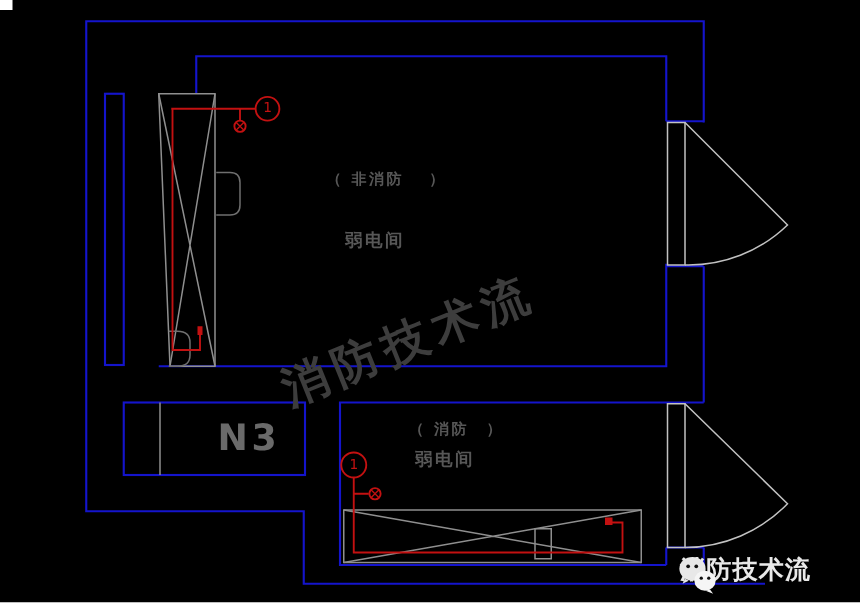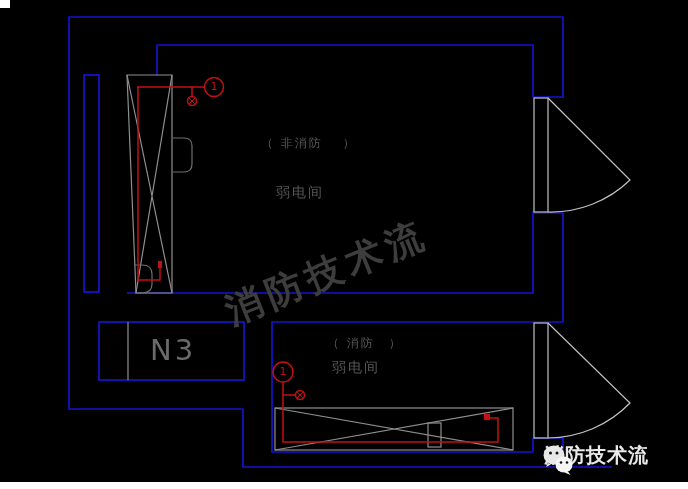--- a/index.html
+++ b/index.html
@@ -11,24 +11,24 @@
   
   #corner-artifact{position:absolute;left:0;top:0;width:10px;height:8px;background:#ffffff;}
   #bottom-strip{position:absolute;left:0;top:482px;width:688px;height:7px;background:#ffffff;}
   svg{position:absolute;left:0;top:0;}
   .blue{stroke:var(--wall-blue,#1414cc);fill:none;stroke-width:1.7;}
   .gray{stroke:var(--line-gray,#8f8f8f);fill:none;stroke-width:1.2;}
   .gray2{stroke:var(--line-gray2,#6f6f6f);fill:none;stroke-width:1.2;}
   .door{stroke:var(--door-gray,#c2c2c2);fill:none;stroke-width:1.2;}
   .red{stroke:var(--circuit-red,#c31111);fill:none;stroke-width:1.5;}
   .redfill{fill:var(--circuit-red,#c31111);stroke:none;}
-  .txt{position:absolute;color:var(--label-gray,#575757);white-space:nowrap;font-weight:400;}
+  .txt{position:absolute;color:var(--label-gray,#575757);white-space:nowrap;font-weight:700;}
   .type-label{font-size:12px;letter-spacing:2px;}
   .room-name{font-size:14px;letter-spacing:2px;}
-  #panel-label{font-size:29px;color:#6a6a6a;letter-spacing:3px;}
+  #panel-label{font-size:29px;color:#6a6a6a;letter-spacing:3px;margin-left:24px;}
   .circuit-num{position:absolute;transform:translate(-50%,-54%);font-size:11px;
     color:var(--circuit-red,#c31111);font-weight:400;}
   #watermark{
     position:absolute;left:327px;top:273px;transform:translate(-50%,-50%) rotate(-22deg);
     font-size:37px;color:var(--watermark-gray,#3d3d3d);letter-spacing:6px;font-weight:700;
     white-space:nowrap;
   }
   #logo{position:absolute;left:541px;top:442px;display:flex;align-items:center;}
   #logo-text{font-size:20px;font-weight:700;color:var(--logo-white,#e9e9e9);
     letter-spacing:1px;margin-left:3px;white-space:nowrap;}

